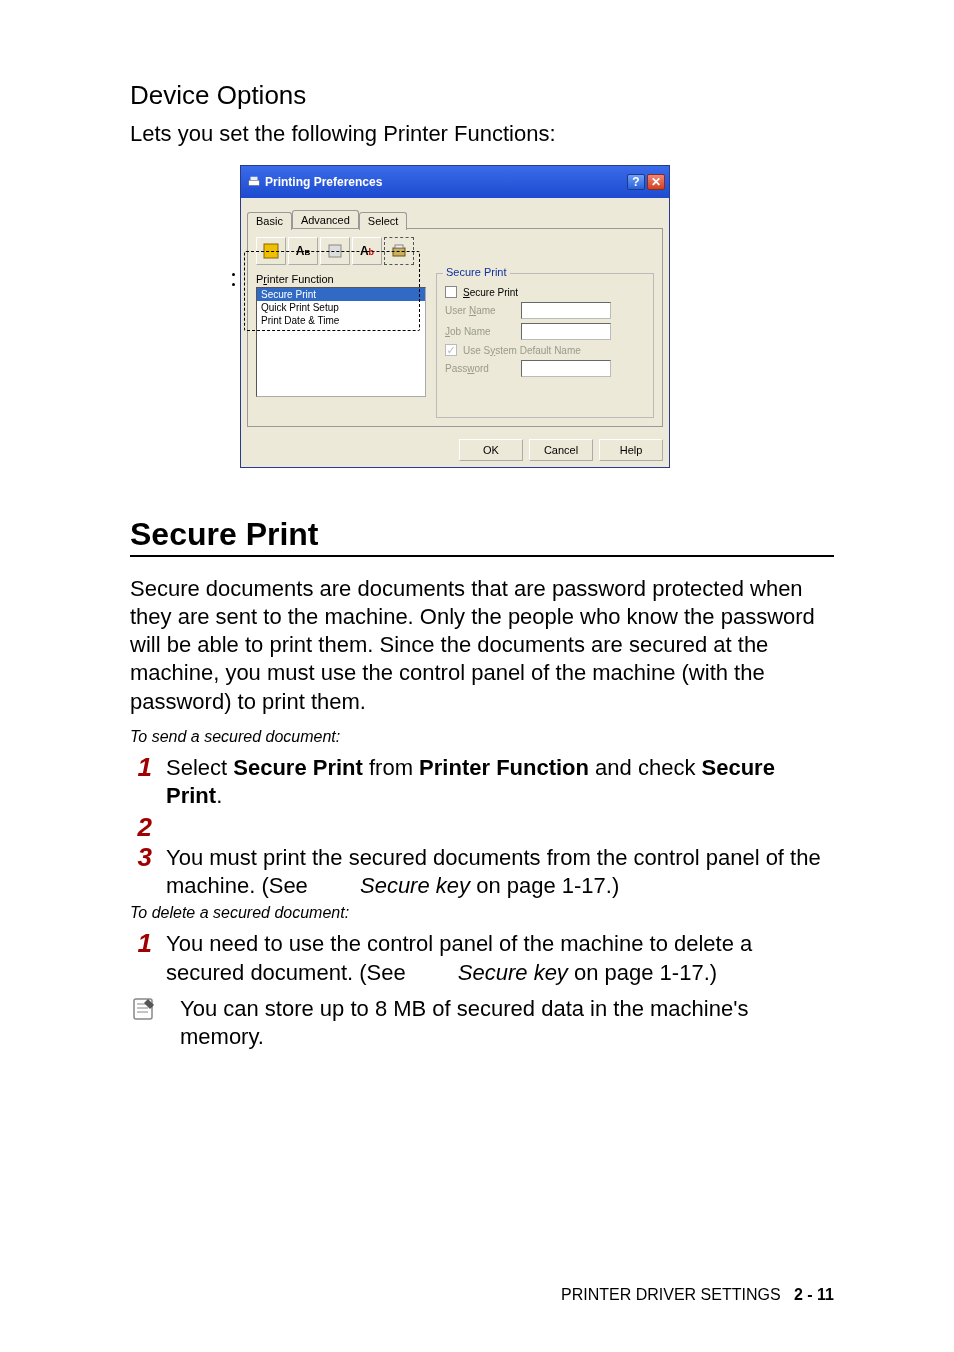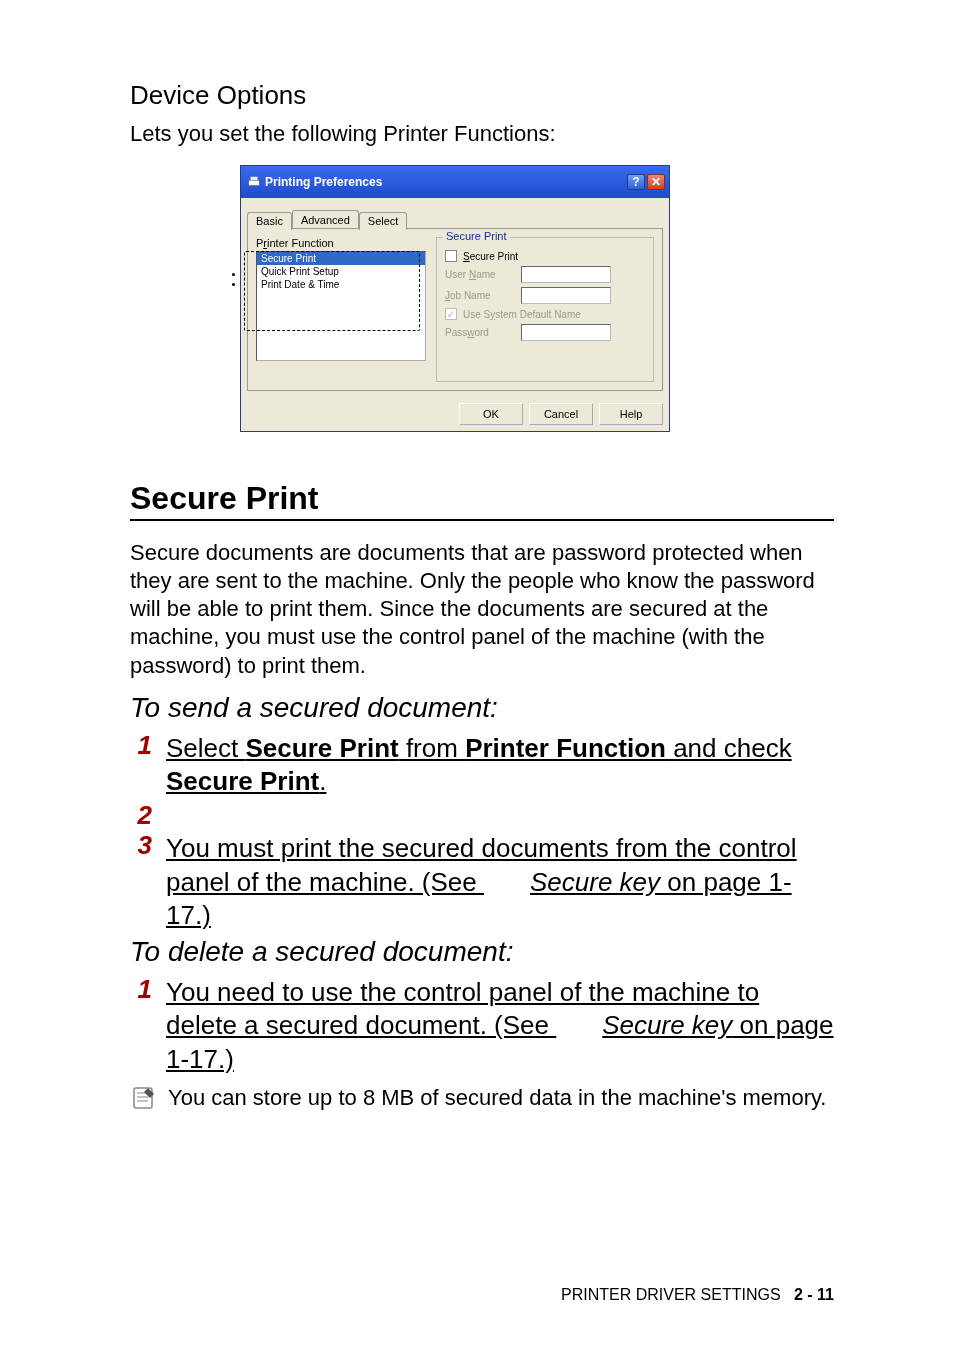--- a/index.html
+++ b/index.html
@@ -53,28 +53,28 @@
   .win-btn { min-width:64px; height:22px; border:1px outset #fff; background:#ece9d8; font-size:11px; display:flex;align-items:center;justify-content:center; padding:0 8px;}
   .bottom-btn-row { display:flex; justify-content:flex-end; gap:6px; padding:6px; background:#ece9d8; }
 
   
   .callout-box { position:absolute; border:1.5px dashed #000; border-radius:2px; pointer-events:none; }
   .dot { position:absolute; width:3px;height:3px; background:#000; border-radius:50%; }
 
   .h-secure { font-size:32px; font-weight:bold; margin-top:48px; }
   .rule { border:none; border-top:2px solid #000; margin-top:2px; margin-bottom:18px; }
   .para { font-size:22px; line-height:1.28; margin-bottom:12px; }
-  .ital { font-style:italic; font-size:28px; margin-bottom:8px; margin-top:4px;}
+  .ital { font-style:italic; font-size:16px; margin-bottom:8px; margin-top:4px;}
   ol.steps { list-style:none; padding:0; margin:0 0 4px 0; }
   ol.steps li { display:flex; gap:14px; align-items:flex-start; margin:4px 0; }
   ol.steps .num { font-family: "Arial Black", Arial, sans-serif; font-weight:900; font-style:italic; font-size:26px; color:#a00000; line-height:1; width:22px; text-align:right; flex-shrink:0; }
-  ol.steps .txt { font-size:26px; line-height:1.28;text-decoration:underline; }
+  ol.steps .txt { font-size:22px; line-height:1.28; }
   .bold { font-weight:bold; }
   .refital { font-style:italic;margin-left:46px; }
-  .note-row { display:flex; gap:10px; align-items:flex-start; margin-top:8px; }
+  .note-row { display:flex; gap:22px; align-items:flex-start; margin-top:8px; }
   .note-icon { width:28px; flex-shrink:0; }
   .footer { position:absolute; bottom:48px; right:120px; font-size:16px; }
   .footer .blue { color:#000000; }
 </style>
 </head>
 <body>
 
 <div class="h-device">Device Options</div>
 <div class="intro">Lets you set the following Printer Functions:</div>
 
@@ -102,20 +102,44 @@
       </div>
     </div>
 
     <div class="tabs-row">
       <div class="tab">Basic</div>
       <div class="tab active">Advanced</div>
       <div class="tab">Select</div>
     </div>
 
     <div class="tabpanel">
+      <div class="toolbar">
+        <div class="tool-btn">
+            <svg width="18" height="18" viewBox="0 0 18 18">
+              <rect x="2" y="2" width="14" height="14" fill="#f0c000" stroke="#886600"></rect>
+            </svg>
+          </div>
+        <div class="tool-btn">
+            <span style="font-weight:bold;font-size:12px">A<span style="font-size:8px;">B</span></span>
+          </div>
+        <div class="tool-btn">
+            <svg width="14" height="14" viewBox="0 0 14 14">
+              <rect x="1" y="1" width="12" height="12" fill="#ddd" stroke="#888"></rect>
+            </svg>
+          </div>
+        <div class="tool-btn">
+            <span style="font-weight:bold;font-size:12px">A<span style="font-size:9px;color:#c00">b</span></span>
+          </div>
+        <div class="tool-btn active">
+            <svg width="18" height="18" viewBox="0 0 18 18">
+              <rect x="3" y="6" width="12" height="8" fill="#ccb060" stroke="#665500"></rect>
+              <rect x="5" y="3" width="8" height="3" fill="#eee" stroke="#888"></rect>
+            </svg>
+          </div>
+      </div>
 
       <div class="body-row">
         <div class="left-col">
           <div class="pf-label">
             <span>P</span>
               <span class="ul">r</span>
               <span>inter Function</span>
           </div>
           <div class="listbox">
             <div class="item sel">Secure Print</div>

